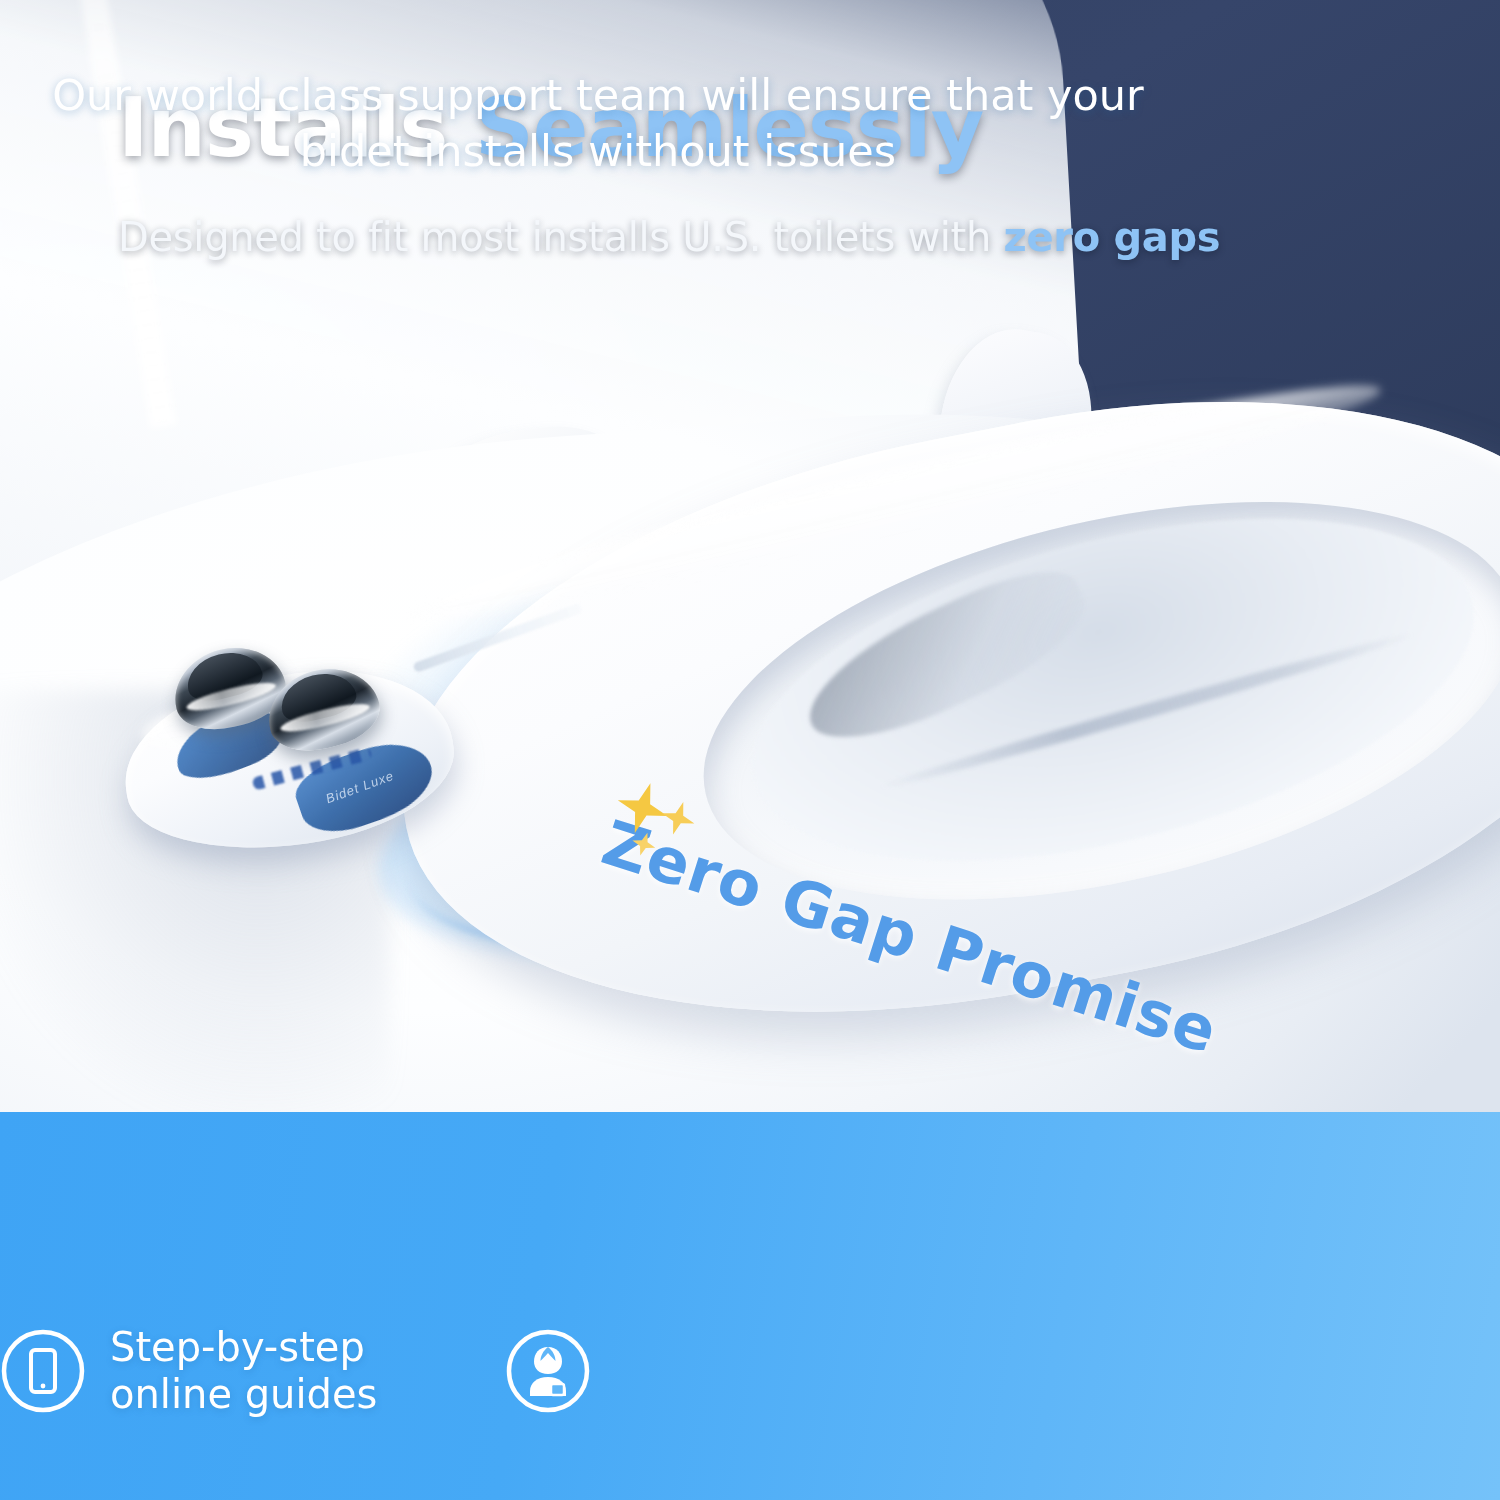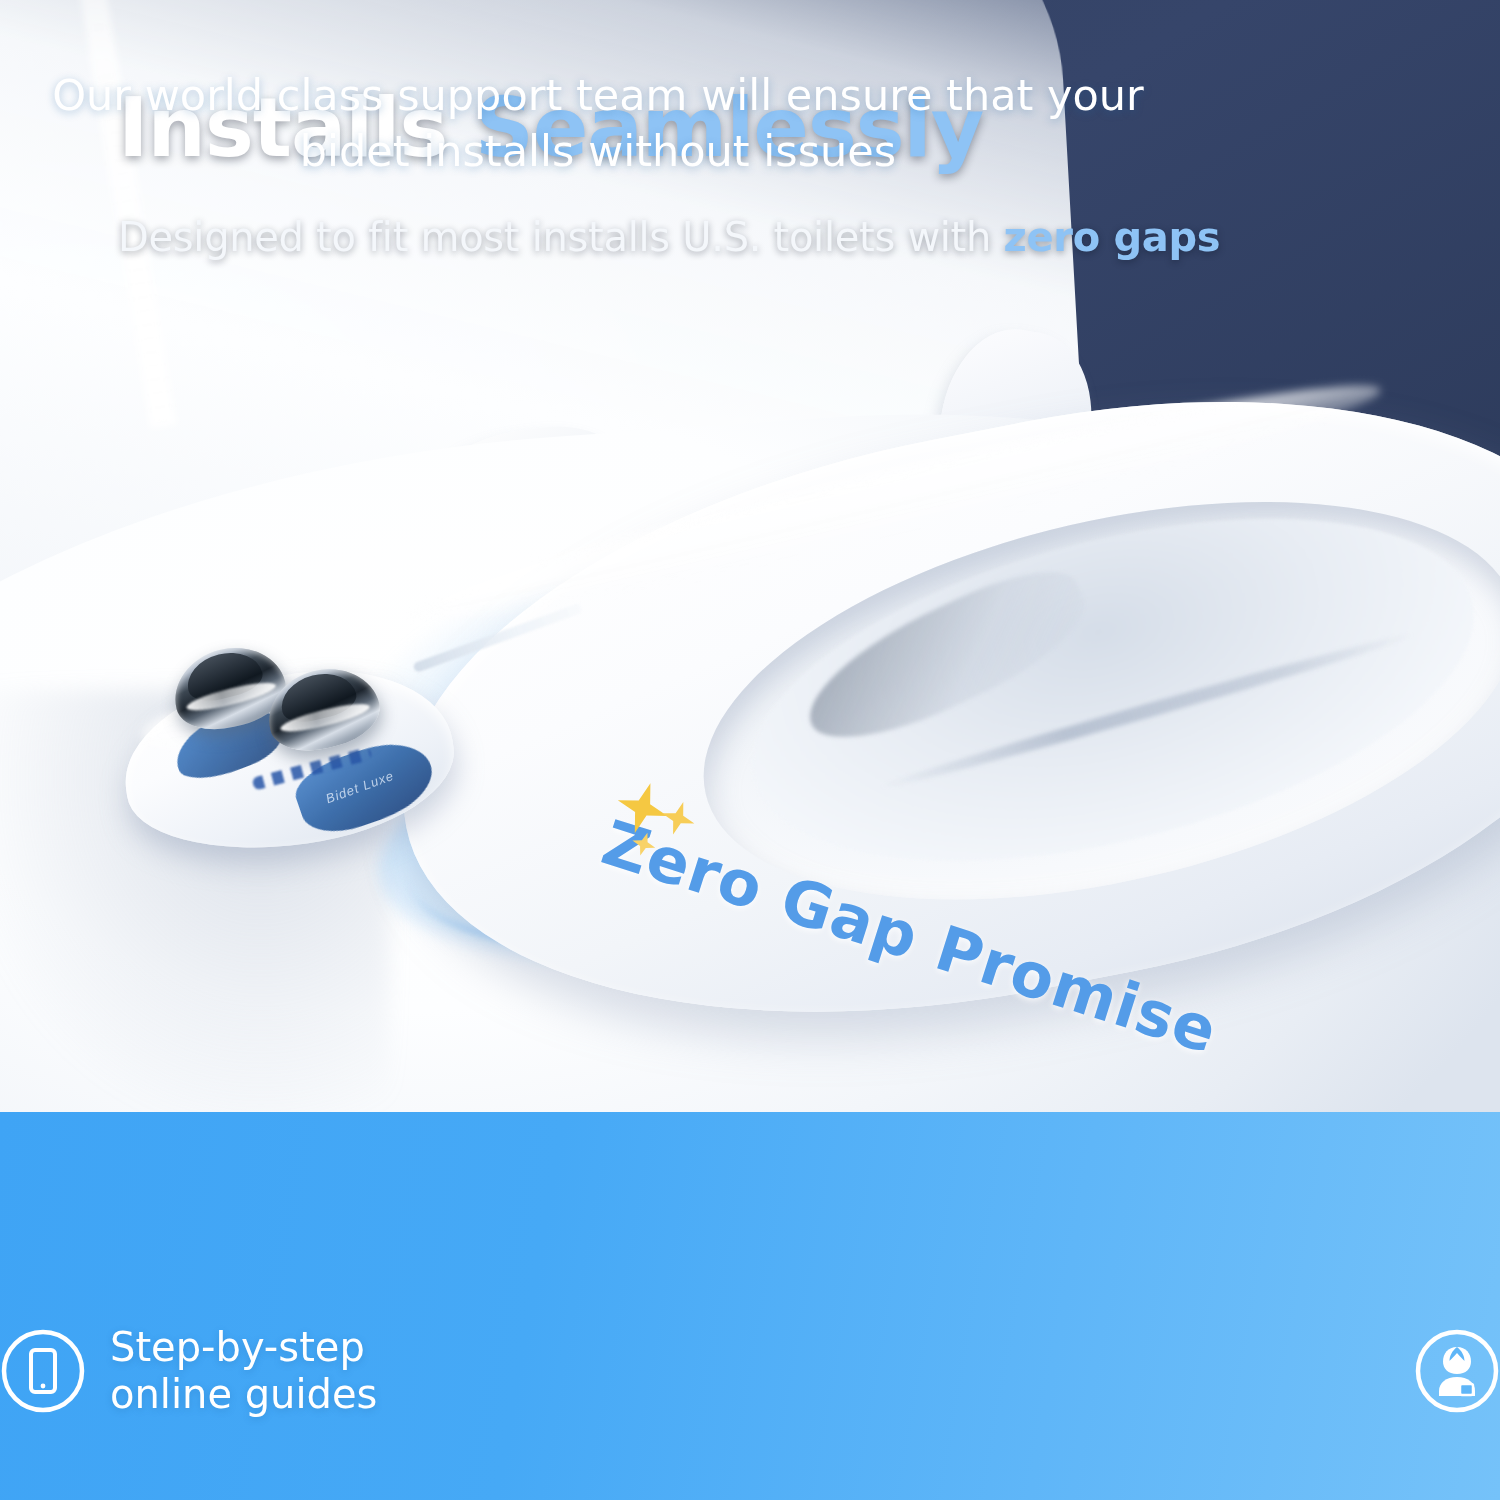--- a/index.html
+++ b/index.html
@@ -262,21 +262,21 @@
   .panel-copy {
     position:absolute; left:0; top:68px; width:1196px;
     text-align:center;
     font-family:"DejaVu Sans", sans-serif;
     font-size:43px; font-weight:400; line-height:1.30;
     color:#ffffff;
     text-shadow:0 2px 8px rgba(30,96,160,0.35);
   }
   .features {
     position:absolute; left:0; top:1324px; width:1500px;
-    display:flex; justify-content:space-between; gap:128px;
+    display:flex; justify-content:flex-start; gap:128px;
   }
   .feature { display:flex; align-items:center; gap:24px; }
   .feature-icon {
     width:86px; height:86px; flex:none;
     display:flex; align-items:center; justify-content:center;
   }
   .feature-label {
     font-family:"DejaVu Sans", sans-serif;
     font-size:40px; font-weight:400; line-height:1.18;
     color:#ffffff; white-space:pre-line;

